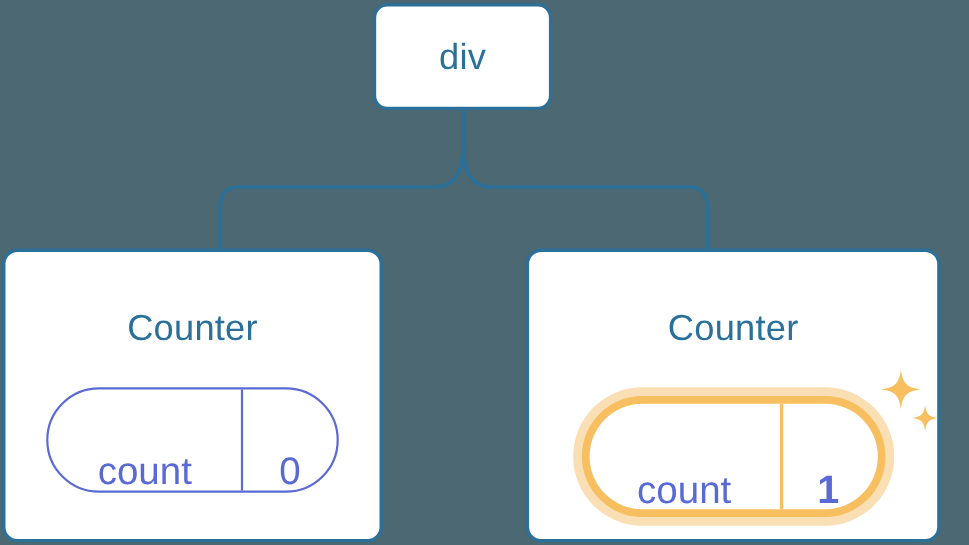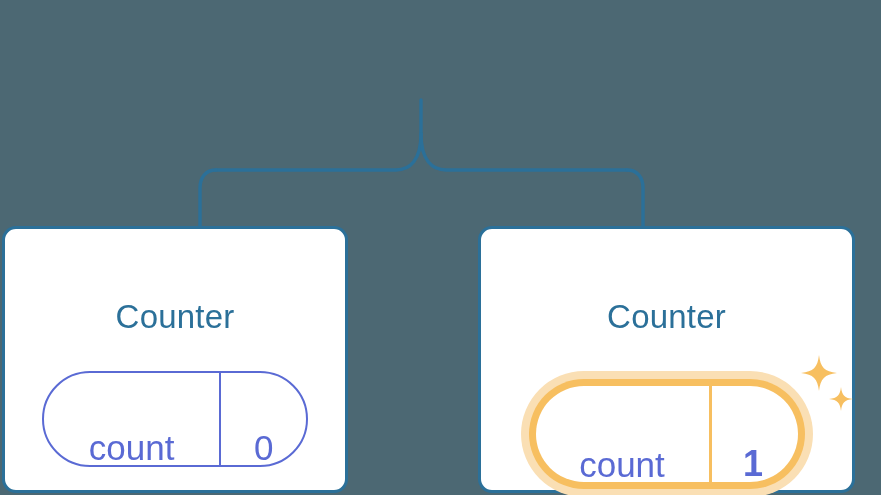--- a/index.html
+++ b/index.html
@@ -62,21 +62,21 @@
     flex-direction: column;
     align-items: center;
   }
   .card-left  { left: 2px;   top: 226px; width: 346px; height: 267px; }
   .card-right { left: 478px; top: 226px; width: 377px; height: 267px; }
 
   .card-title {
     color: #2b7099;
     font-size: 33px;
     line-height: 1;
-    margin-top: 71px;
+    margin-top: 52px;
     letter-spacing: 0.2px;
   }
 
   
   .pill-wrap {
     position: relative;
     margin-top: 38px;
   }
   .pill {
     position: relative;
@@ -183,20 +183,23 @@
 
       <path d="M421,134 C421,160 410,170 396,170 L216,170"></path>
       <path d="M421,134 C421,160 432,170 446,170 L627,170"></path>
 
       <path d="M216,170 C206,170 200,177 200,188 L200,226"></path>
 
       <path d="M627,170 C637,170 643,177 643,188 L643,226"></path>
     </g>
   </svg>
 
+  <div class="root-node">
+    <span class="root-label">div</span>
+  </div>
 
   <div class="card card-left">
     <span class="card-title">Counter</span>
     <div class="pill-wrap">
       <div class="pill pill-plain">
         <div class="pill-cell pill-key">
           <span class="pill-key-text">count</span>
         </div>
         <div class="pill-cell pill-val">
           <span class="pill-val-text">0</span>

